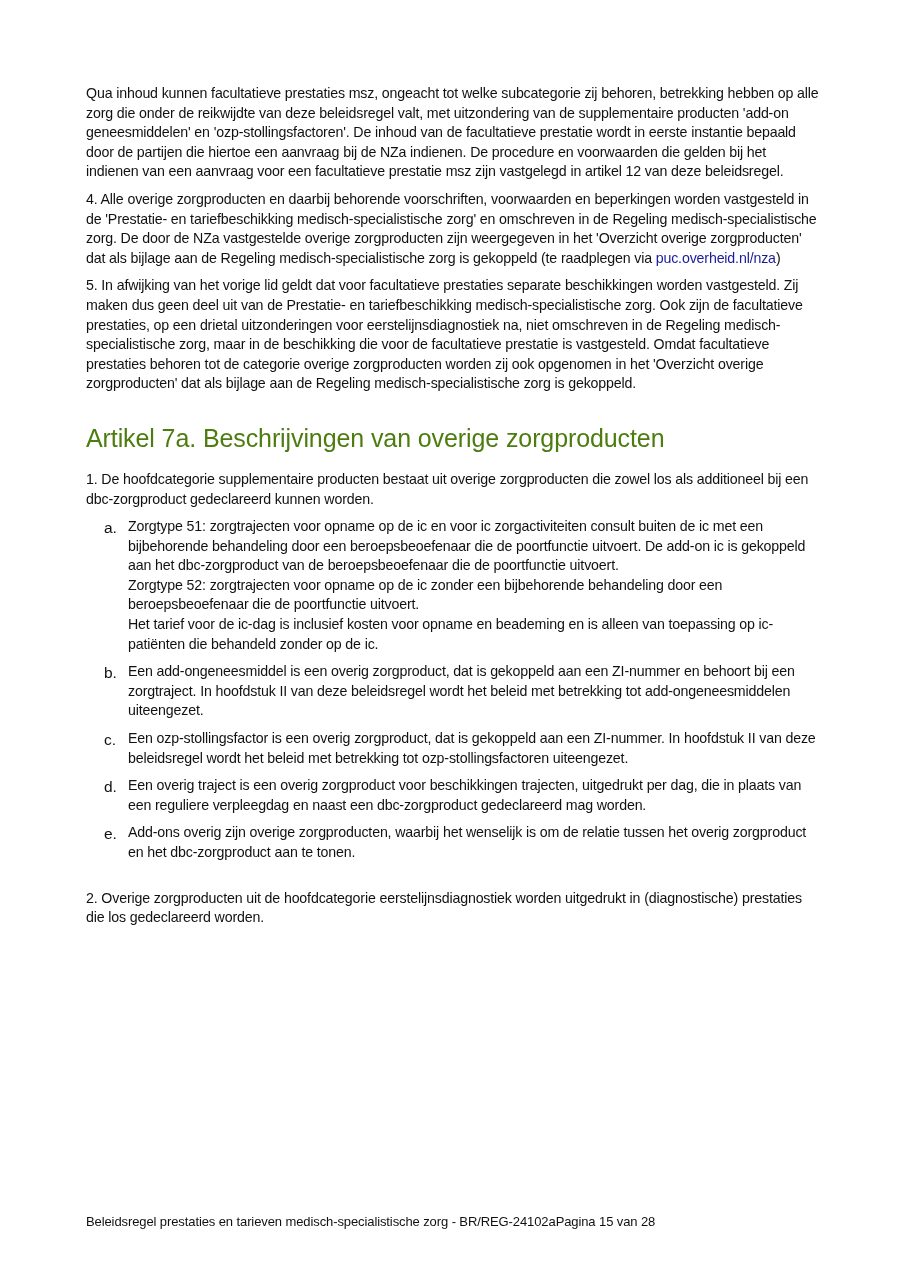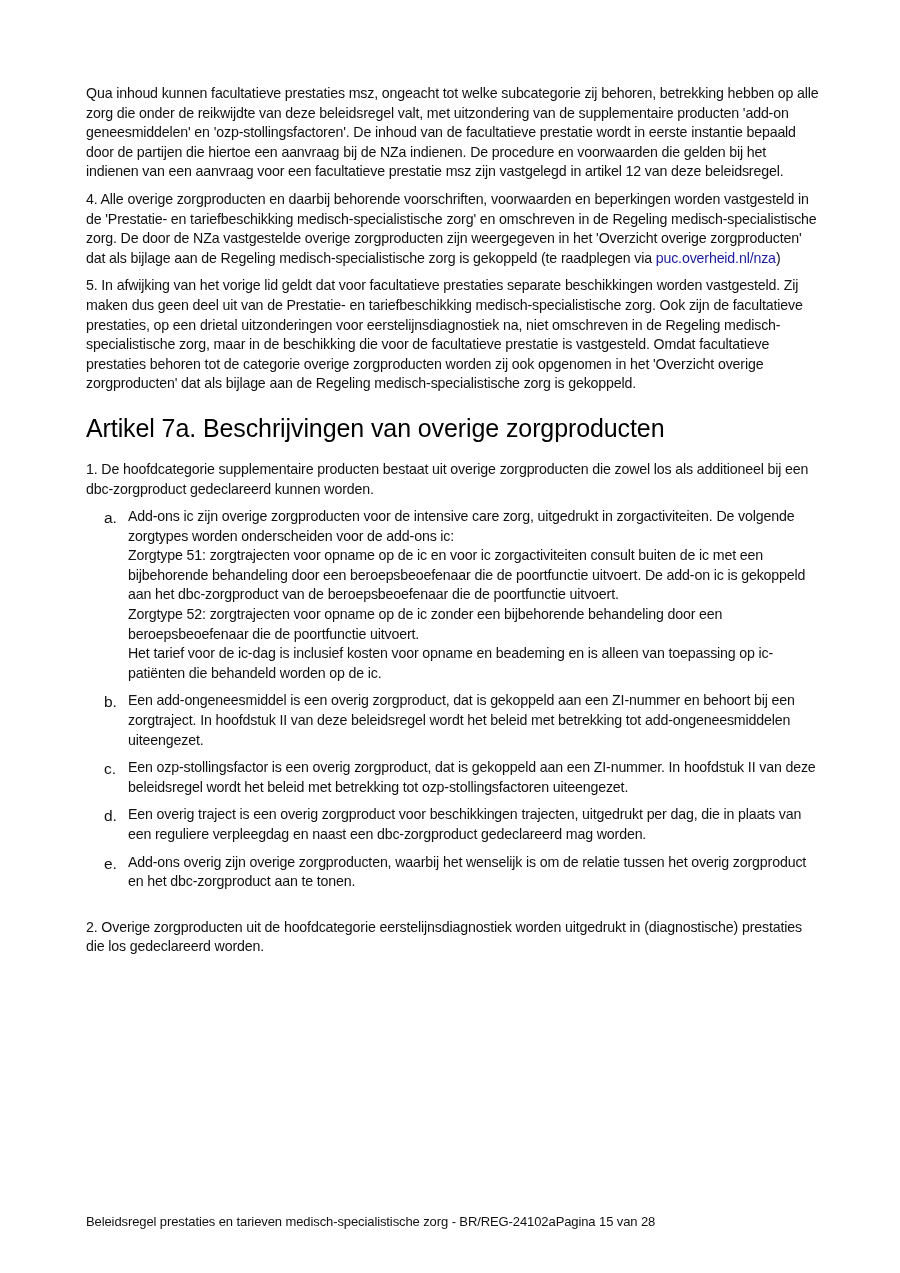--- a/index.html
+++ b/index.html
@@ -5,22 +5,22 @@
   html, body { margin: 0; padding: 0; background: #ffffff; }
   body {
     width: 900px; height: 1273px; position: relative; overflow: hidden;
     font-family: "Liberation Sans", sans-serif; color: #111111;
   }
   .page { position: absolute; left: 86px; top: 84px; width: 734px; }
   p { margin: 0; font-size: 14.2px; line-height: 19.6px; letter-spacing: -0.15px; }
   .para { margin-bottom: 8px; }
   .link { color: #1a1a9c; text-align: right; }
   h1 {
-    margin: 18px 0 16px 0; font-weight: normal;
-    font-size: 25px; line-height: 32px; letter-spacing: -0.1px; color: #000000;
+    margin: 28px 0 16px 0; font-weight: normal;
+    font-size: 25px; line-height: 32px; letter-spacing: -0.1px; color: #4d7c0f;
   }
   ol.alpha { list-style: none; margin: 8px 0 0 0; padding: 0; }
   ol.alpha li { position: relative; padding-left: 42px; margin-bottom: 8px; }
   ol.alpha li .marker {
     position: absolute; left: 18px; top: 1px; font-size: 15.5px; line-height: 19.6px;
   }
   .spacer { height: 18px; }
   .footer {
     position: absolute; left: 86px; top: 1214px; width: 734px;
     font-size: 13px; line-height: 16px; display: flex; 
@@ -39,24 +39,23 @@
 
   <p class="para">5. In afwijking van het vorige lid geldt dat voor facultatieve prestaties separate beschikkingen worden vastgesteld. Zij maken dus geen deel uit van de Prestatie- en tariefbeschikking medisch-specialistische zorg. Ook zijn de facultatieve prestaties, op een drietal uitzonderingen voor eerstelijnsdiagnostiek na, niet omschreven in de Regeling medisch-specialistische zorg, maar in de beschikking die voor de facultatieve prestatie is vastgesteld. Omdat facultatieve prestaties behoren tot de categorie overige zorgproducten worden zij ook opgenomen in het 'Overzicht overige zorgproducten' dat als bijlage aan de Regeling medisch-specialistische zorg is gekoppeld.</p>
 
   <h1>Artikel 7a. Beschrijvingen van overige zorgproducten</h1>
 
   <p>1. De hoofdcategorie supplementaire producten bestaat uit overige zorgproducten die zowel los als additioneel bij een dbc-zorgproduct gedeclareerd kunnen worden.</p>
 
   <ol class="alpha">
     <li>
       <span class="marker">a.</span>
-      <p>Add-ons ic zijn overige zorgproducten voor de intensive care zorg, uitgedrukt in zorgactiviteiten. De volgende zorgtypes worden onderscheiden voor de add-ons ic:</p>
       <p>Zorgtype 51: zorgtrajecten voor opname op de ic en voor ic zorgactiviteiten consult buiten de ic met een bijbehorende behandeling door een beroepsbeoefenaar die de poortfunctie uitvoert. De add-on ic is gekoppeld aan het dbc-zorgproduct van de beroepsbeoefenaar die de poortfunctie uitvoert.</p>
       <p>Zorgtype 52: zorgtrajecten voor opname op de ic zonder een bijbehorende behandeling door een beroepsbeoefenaar die de poortfunctie uitvoert.</p>
-      <p>Het tarief voor de ic-dag is inclusief kosten voor opname en beademing en is alleen van toepassing op ic-patiënten die behandeld worden op de ic.</p>
+      <p>Het tarief voor de ic-dag is inclusief kosten voor opname en beademing en is alleen van toepassing op ic-patiënten die behandeld zonder op de ic.</p>
     </li>
     <li>
       <span class="marker">b.</span>
       <p>Een add-ongeneesmiddel is een overig zorgproduct, dat is gekoppeld aan een ZI-nummer en behoort bij een zorgtraject. In hoofdstuk II van deze beleidsregel wordt het beleid met betrekking tot add-ongeneesmiddelen uiteengezet.</p>
     </li>
     <li>
       <span class="marker">c.</span>
       <p>Een ozp-stollingsfactor is een overig zorgproduct, dat is gekoppeld aan een ZI-nummer. In hoofdstuk II van deze beleidsregel wordt het beleid met betrekking tot ozp-stollingsfactoren uiteengezet.</p>
     </li>
     <li>

